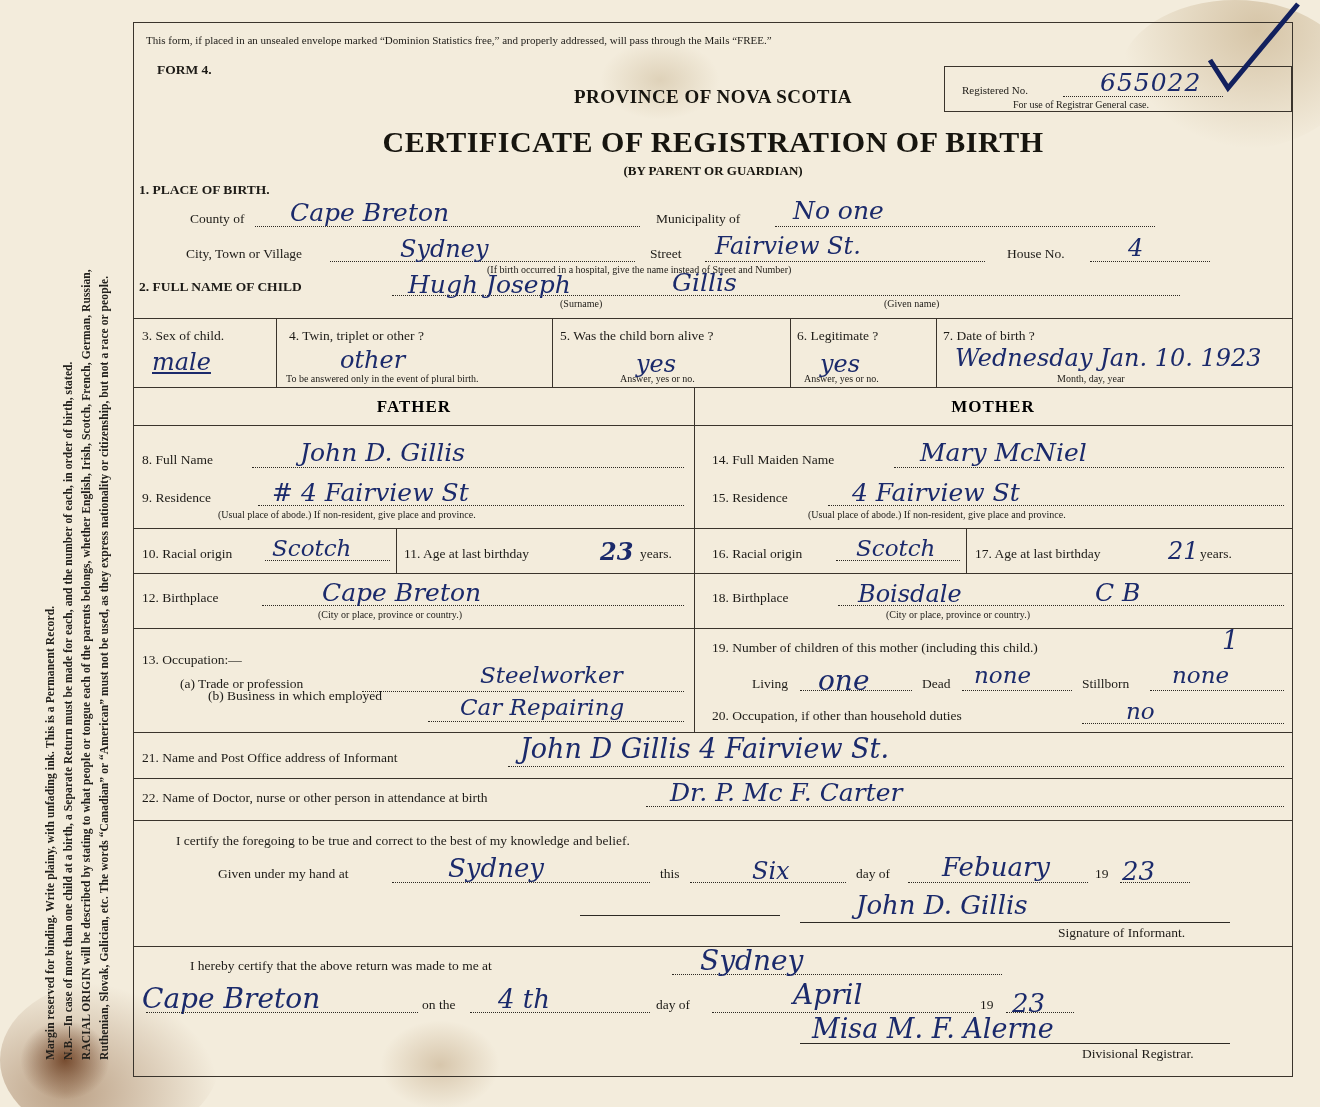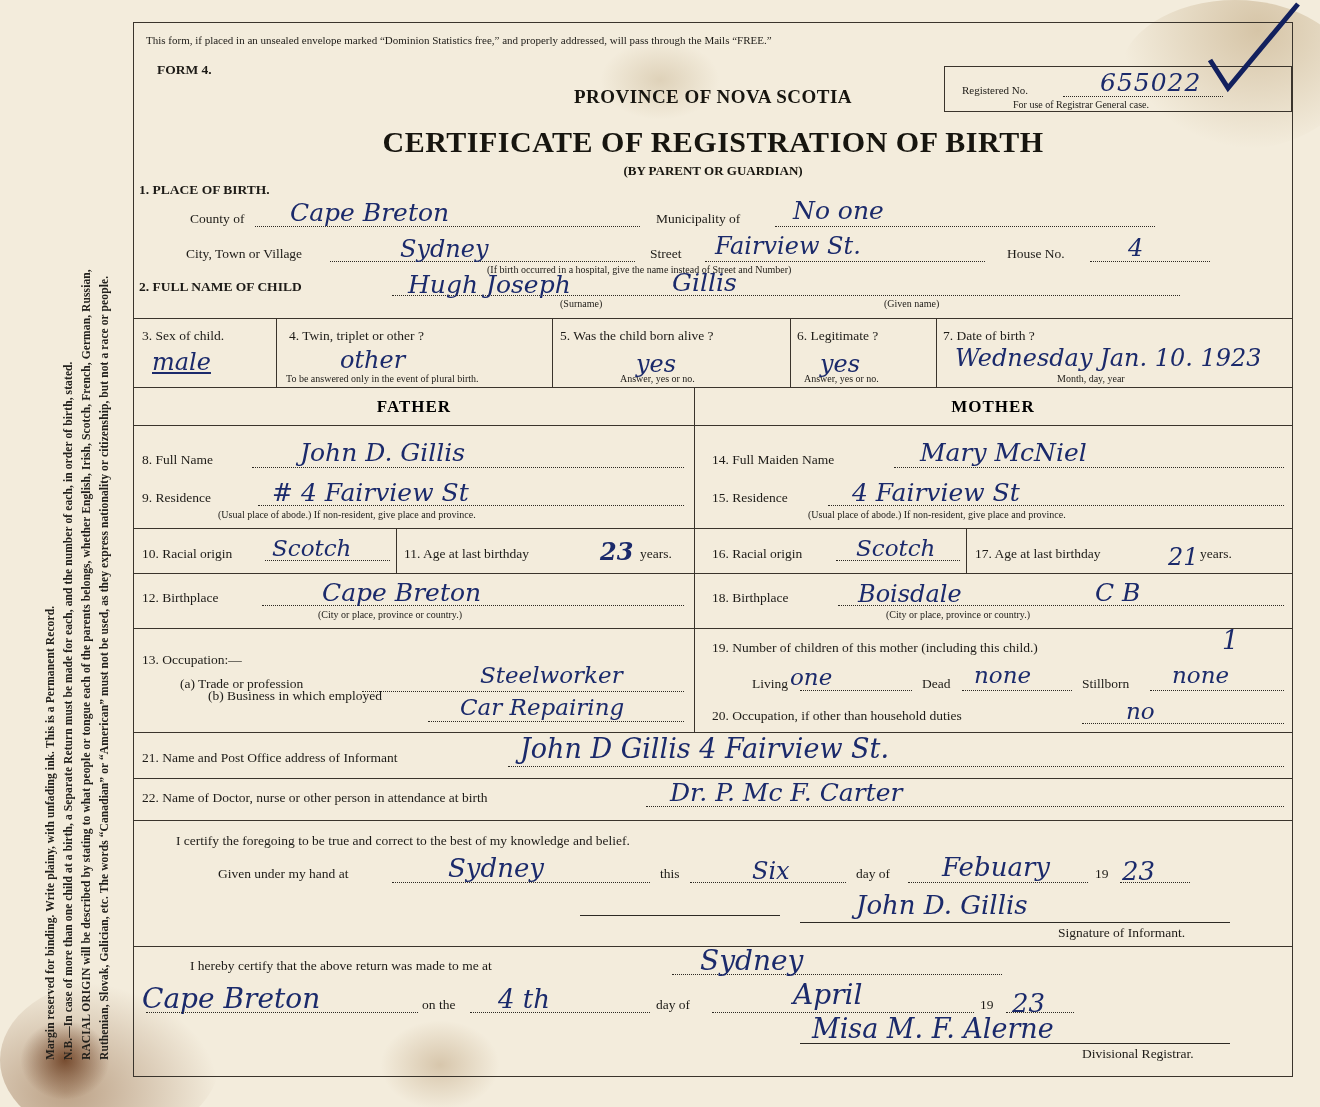--- a/index.html
+++ b/index.html
@@ -276,37 +276,37 @@
 
   <div class="rule hrule" style="left:694px; top:528px; width:598px;"></div>
   <div class="rule hrule" style="left:694px; top:573px; width:598px;"></div>
   <div class="rule vrule" style="left:966px; top:528px; height:45px;"></div>
 
   <div class="t md" style="left:712px; top:546px;">16. Racial origin</div>
   <div class="dot-line" style="left:836px; top:560px; width:124px;"></div>
   <div class="hand" style="left:856px; top:535px; font-size:23px;">Scotch</div>
 
   <div class="t md" style="left:975px; top:546px;">17. Age at last birthday</div>
-  <div class="hand" style="left:1168px; top:537px; font-size:24px;margin-top:6px;">21</div>
+  <div class="hand" style="left:1168px; top:537px; font-size:24px;">21</div>
   <div class="t md" style="left:1200px; top:546px;">years.</div>
 
   <div class="t md" style="left:712px; top:590px;">18. Birthplace</div>
   <div class="dot-line" style="left:838px; top:605px; width:446px;"></div>
   <div class="hand" style="left:858px; top:580px; font-size:24px;">Boisdale</div>
   <div class="hand" style="left:1095px; top:578px; font-size:25px;">C B</div>
   <div class="t xsm" style="left:886px; top:609px;">(City or place, province or country.)</div>
 
   <div class="rule hrule" style="left:694px; top:628px; width:598px;"></div>
 
   <div class="t md" style="left:712px; top:640px;">19. Number of children of this mother (including this child.)</div>
   <div class="hand" style="left:1222px; top:625px; font-size:26px;">1</div>
 
   <div class="t md" style="left:752px; top:676px;">Living</div>
   <div class="dot-line" style="left:800px; top:690px; width:112px;"></div>
-  <div class="hand" style="left:790px; top:664px; font-size:23px;">one</div>
+  <div class="hand" style="left:818px; top:664px; font-size:28px;">one</div>
 
   <div class="t md" style="left:922px; top:676px;">Dead</div>
   <div class="dot-line" style="left:962px; top:690px; width:110px;"></div>
   <div class="hand" style="left:974px; top:662px; font-size:23px;">none</div>
 
   <div class="t md" style="left:1082px; top:676px;">Stillborn</div>
   <div class="dot-line" style="left:1150px; top:690px; width:134px;"></div>
   <div class="hand" style="left:1172px; top:662px; font-size:23px;">none</div>
 
   <div class="t md" style="left:712px; top:708px;">20. Occupation, if other than household duties</div>

